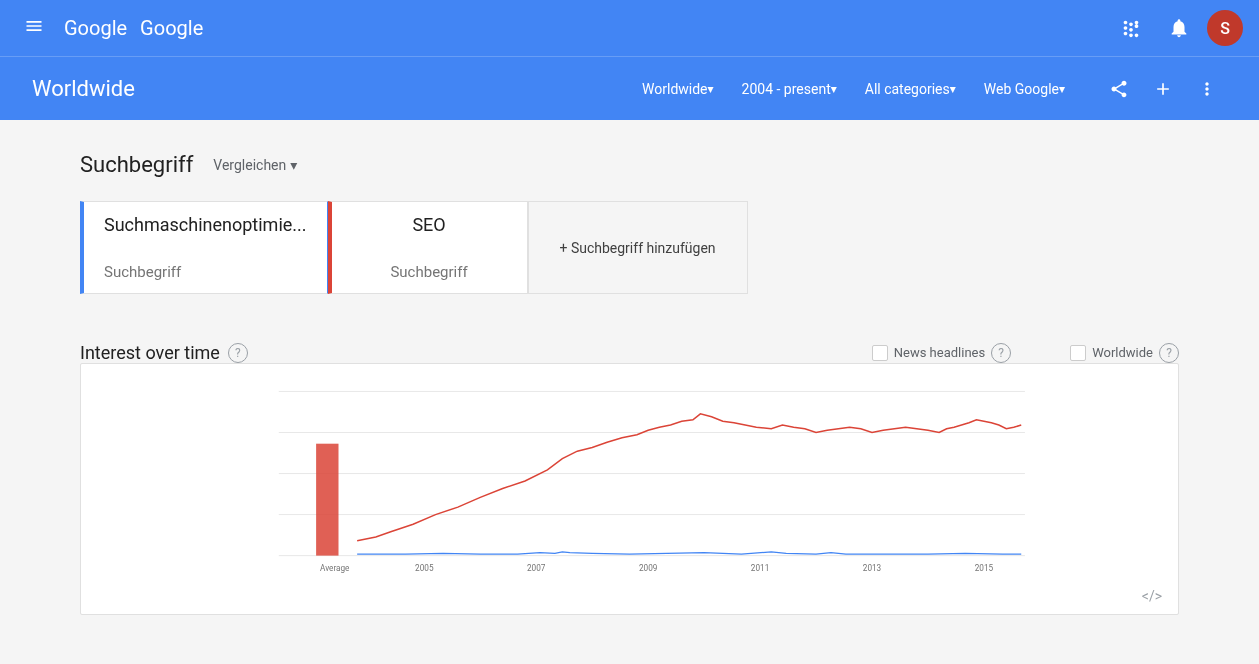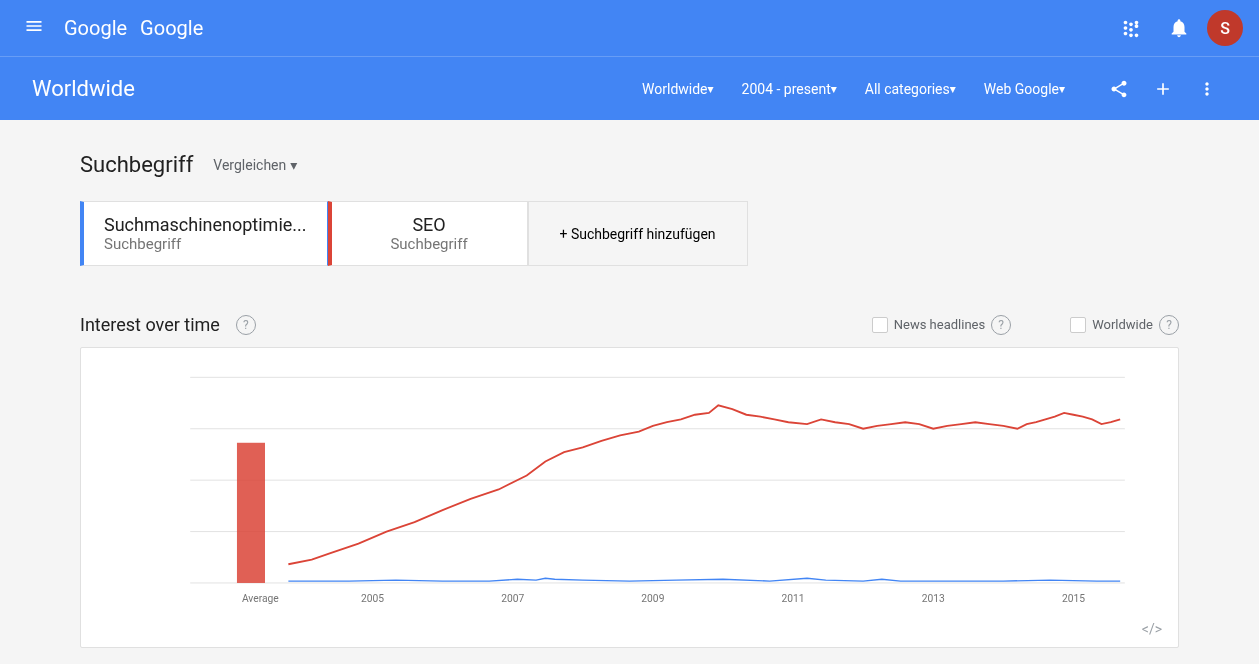--- a/index.html
+++ b/index.html
@@ -155,20 +155,21 @@
     }
     .term-card {
       display: flex;
       flex-direction: column;
       justify-content: center;
       padding: 12px 20px;
       min-width: 200px;
       cursor: pointer;
       border: 1px solid #e0e0e0;
       background: white;
+      gap: 28px;
     }
     .term-card:first-child {
       border-left: 4px solid #4285f4;
       border-right: 1px solid #4285f4;
     }
     .term-card:nth-child(2) {
       border-left: 4px solid #db4437;
     }
     .term-card-name {
       font-size: 18px;
@@ -182,30 +183,29 @@
     .add-term-btn {
       display: flex;
       align-items: center;
       justify-content: center;
       gap: 6px;
       padding: 12px 24px;
       border: 1px solid #e0e0e0;
       background: #f5f5f5;
       cursor: pointer;
       font-size: 14px;
-      color: #000000;
+      color: #404040;
       min-width: 220px;
     }
 
     
     .section-header {
       display: flex;
       align-items: center;
-      gap: 16px;
-      margin-bottom: 12px;
+      gap: 8px;
       justify-content: space-between;
     }
     .section-title {
       font-size: 18px;
       font-weight: 400;
       color: #212121;
     }
     .help-icon {
       width: 20px; height: 20px;
       border-radius: 50%;
@@ -236,21 +236,21 @@
       background: white;
     }
 
     
     .chart-container {
       background: white;
       border: 1px solid #e0e0e0;
       border-radius: 2px;
       padding: 20px 20px 36px 20px;
       position: relative;
-      height: 301px;
+      height: 252px;
     }
     .code-icon {
       position: absolute;
       bottom: 10px;
       right: 16px;
       color: #9aa0a6;
       font-size: 14px;
       cursor: pointer;
     }
   </style>

